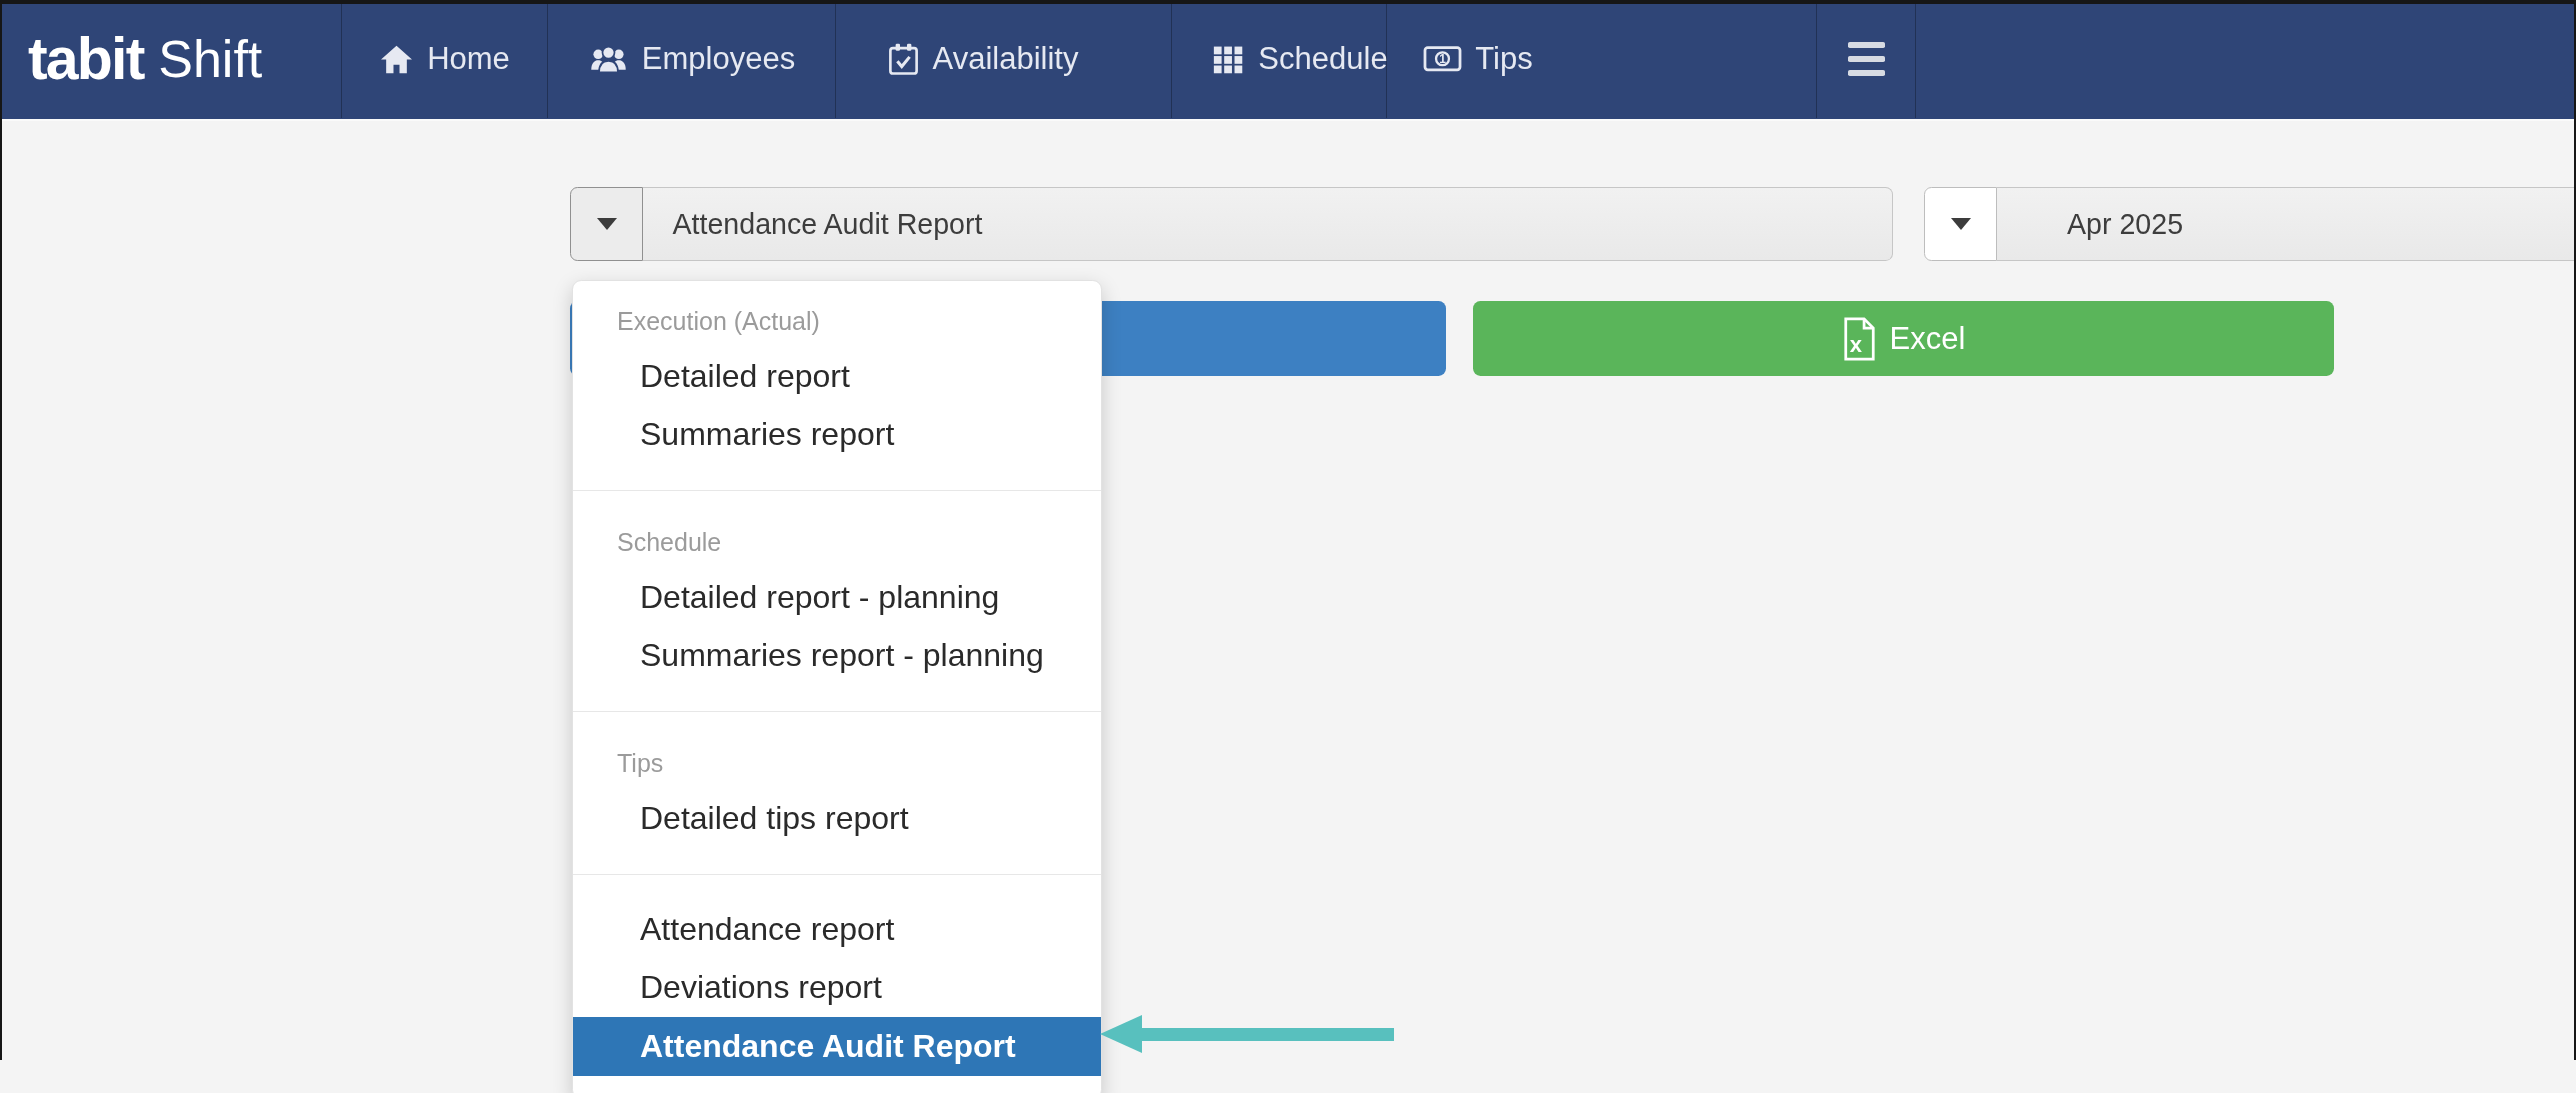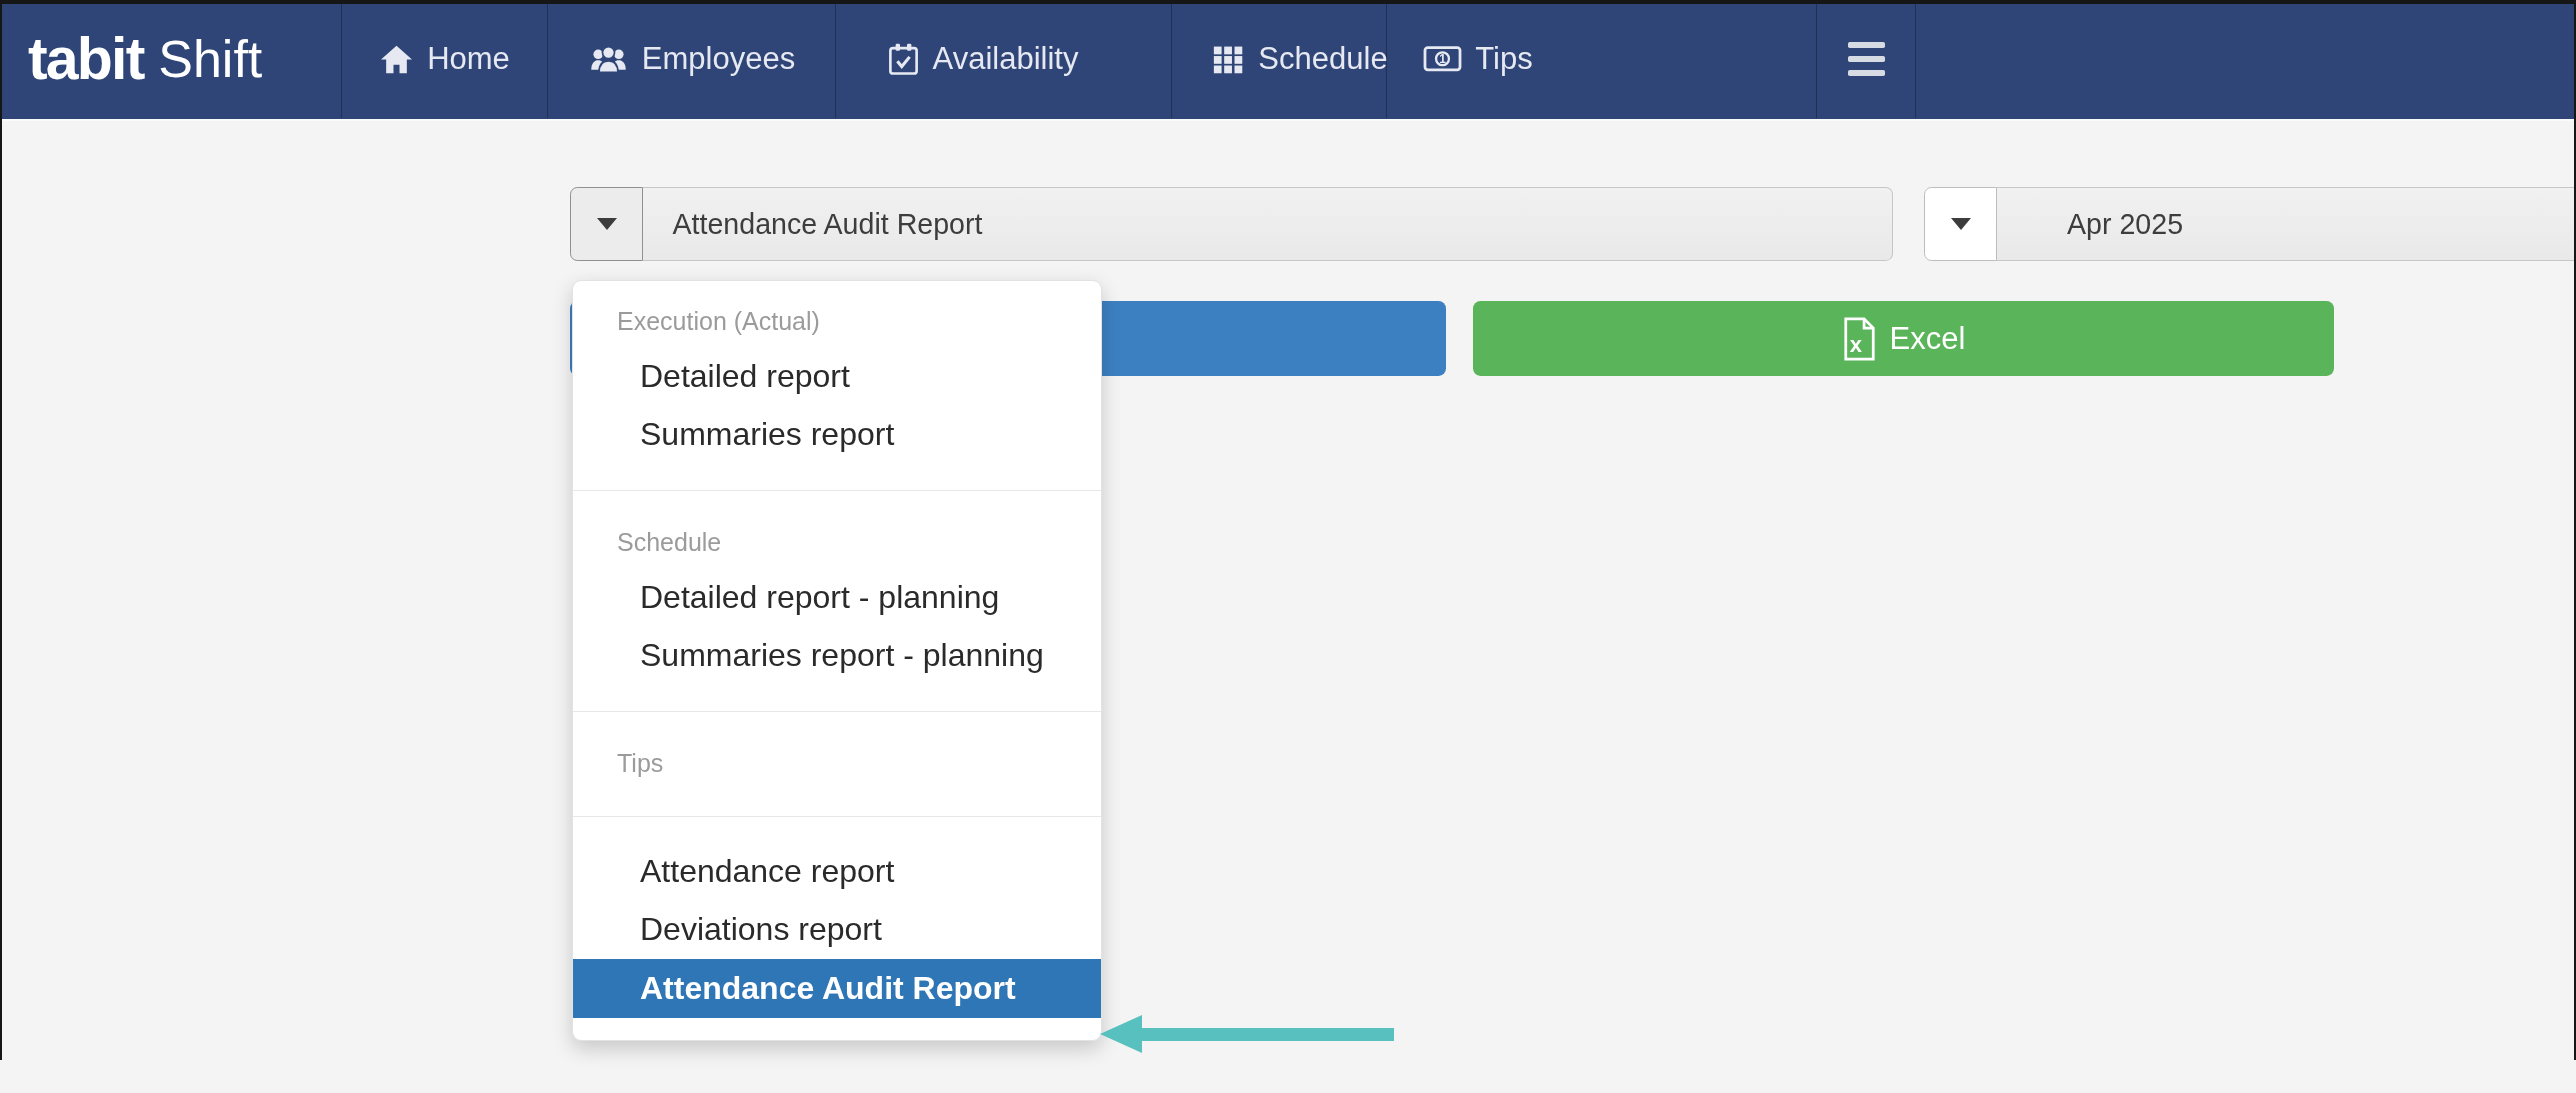--- a/index.html
+++ b/index.html
@@ -235,20 +235,21 @@
   <div class="dd-item">Detailed report</div>
   <div class="dd-item">Summaries report</div>
   <div class="dd-divider"></div>
 
   <div class="dd-header">Schedule</div>
   <div class="dd-item">Detailed report - planning</div>
   <div class="dd-item">Summaries report - planning</div>
   <div class="dd-divider"></div>
 
   <div class="dd-header">Tips</div>
+  <div class="dd-item">Detailed tips report</div>
   <div class="dd-divider"></div>
 
   <div class="dd-item">Attendance report</div>
   <div class="dd-item">Deviations report</div>
   <div class="dd-item selected">Attendance Audit Report</div>
 </div>
 
 <div class="annot-arrow">
   <span class="head"></span>
   <span class="shaft"></span>

